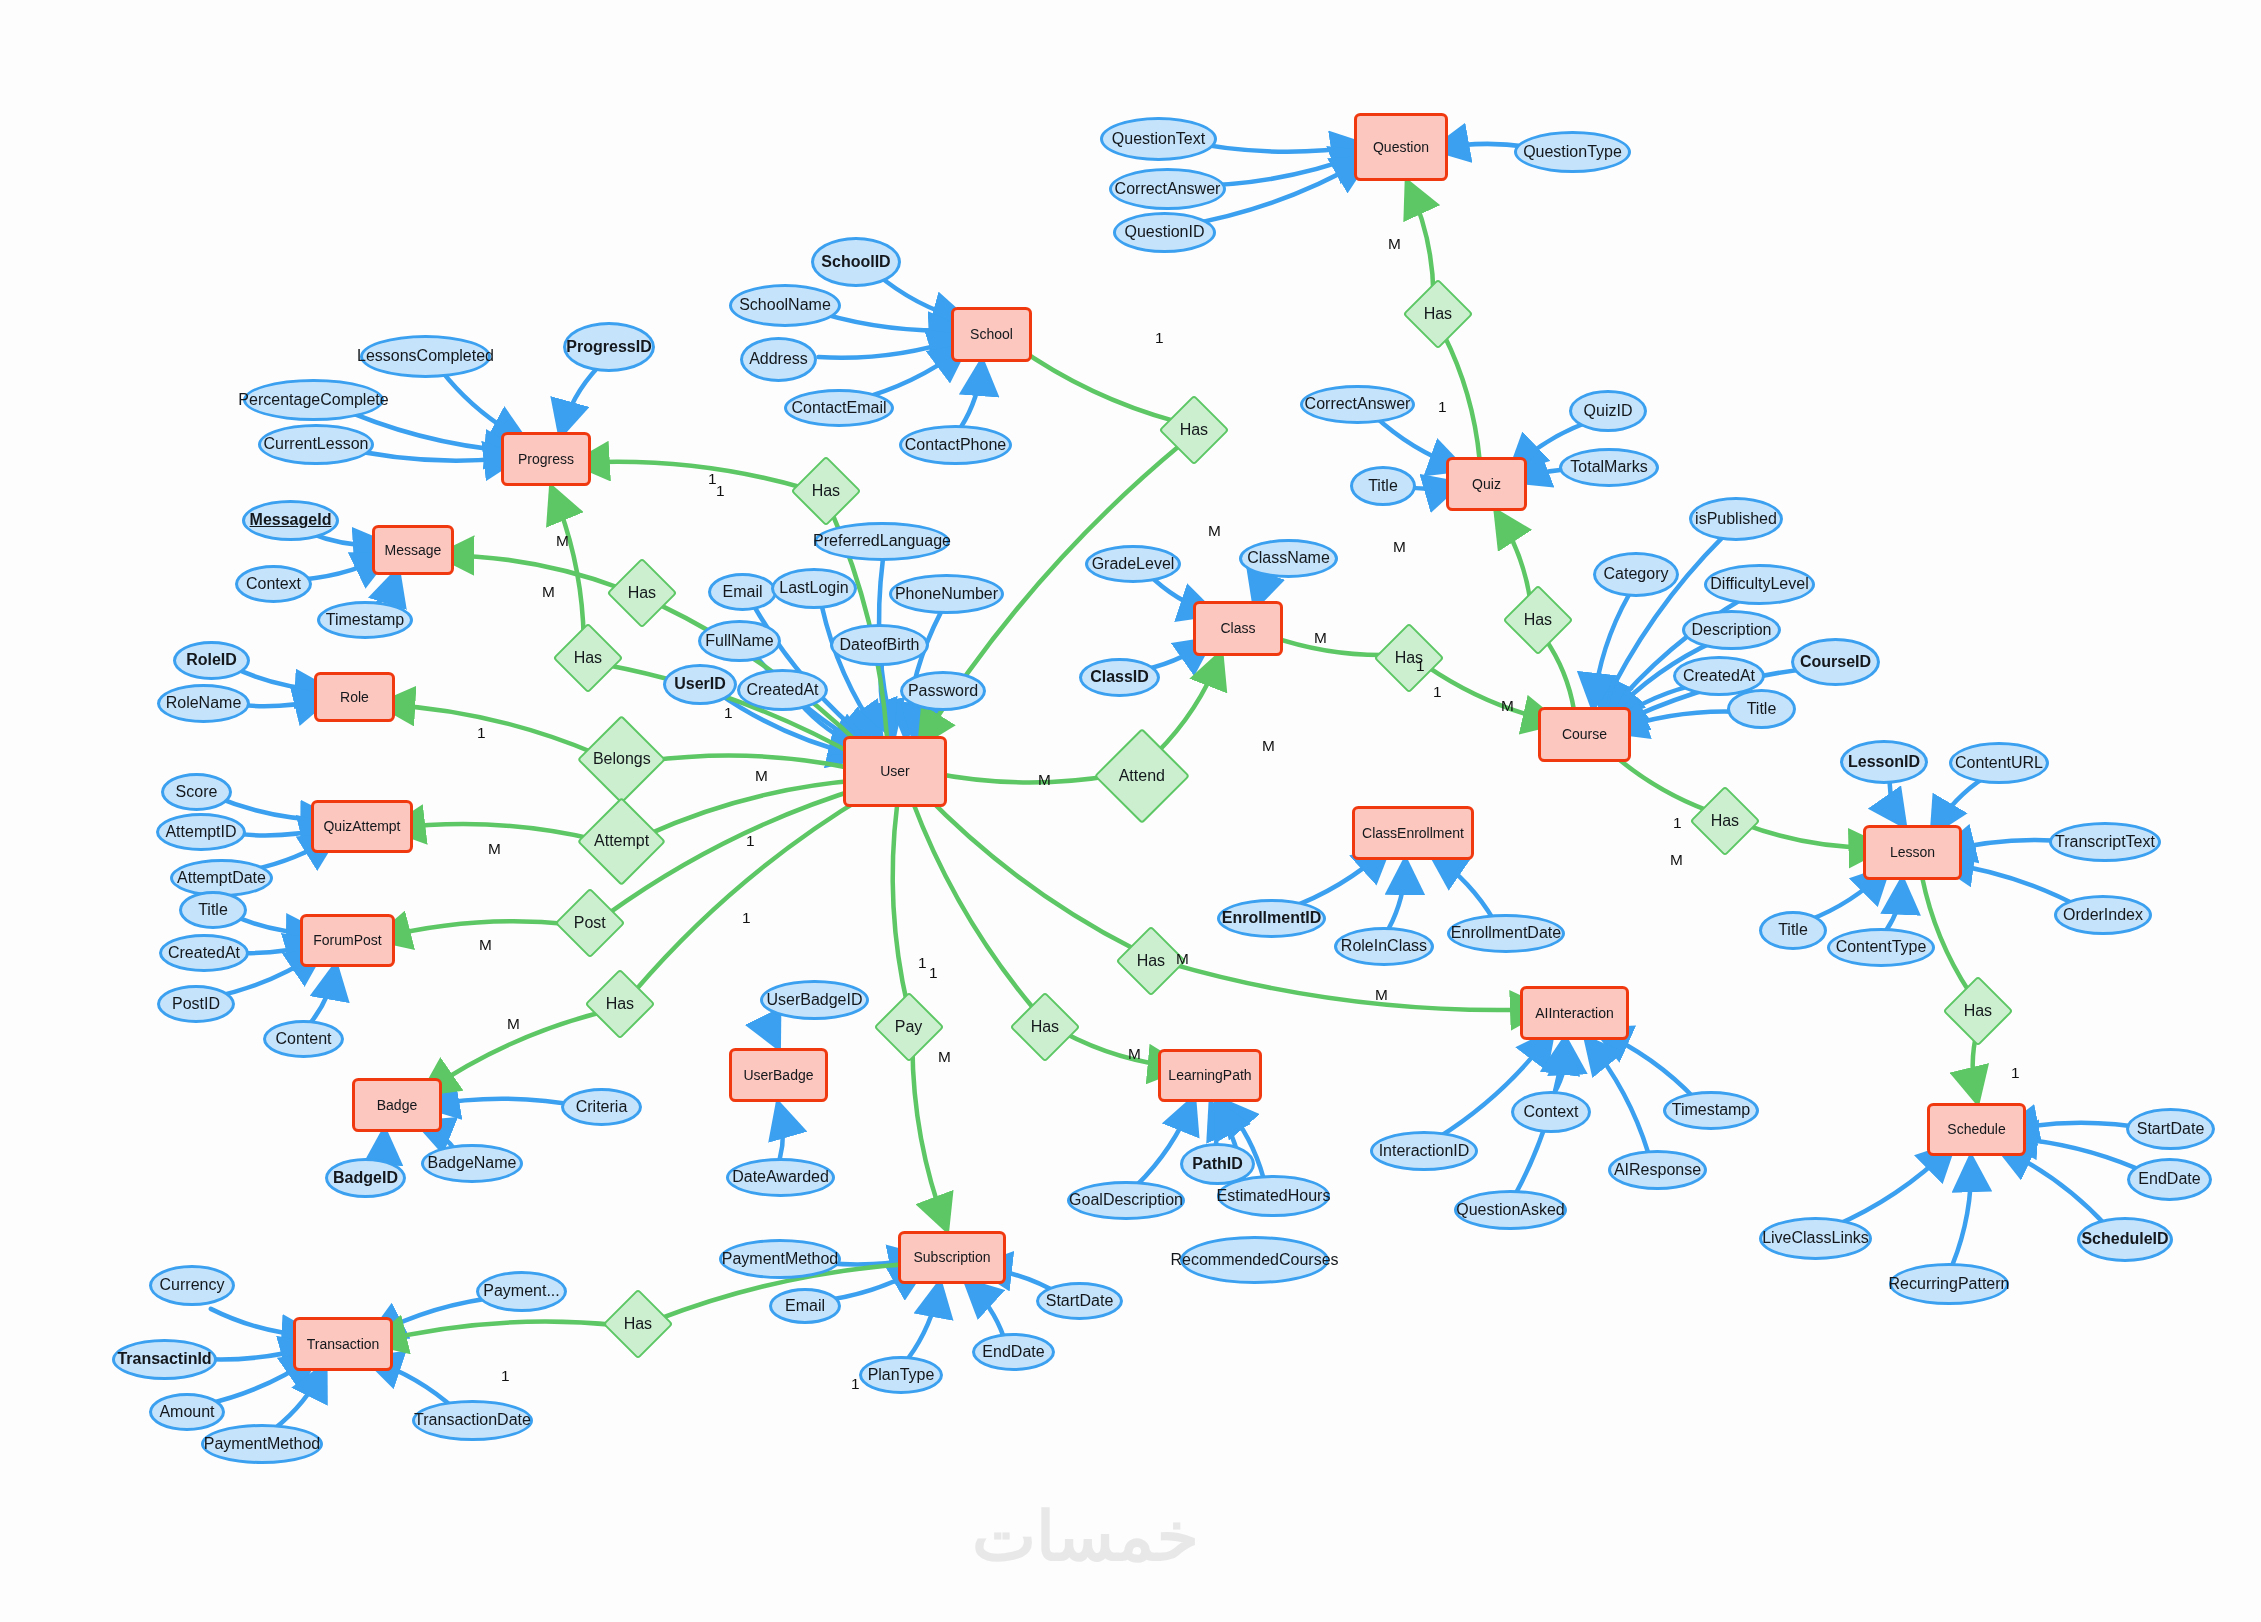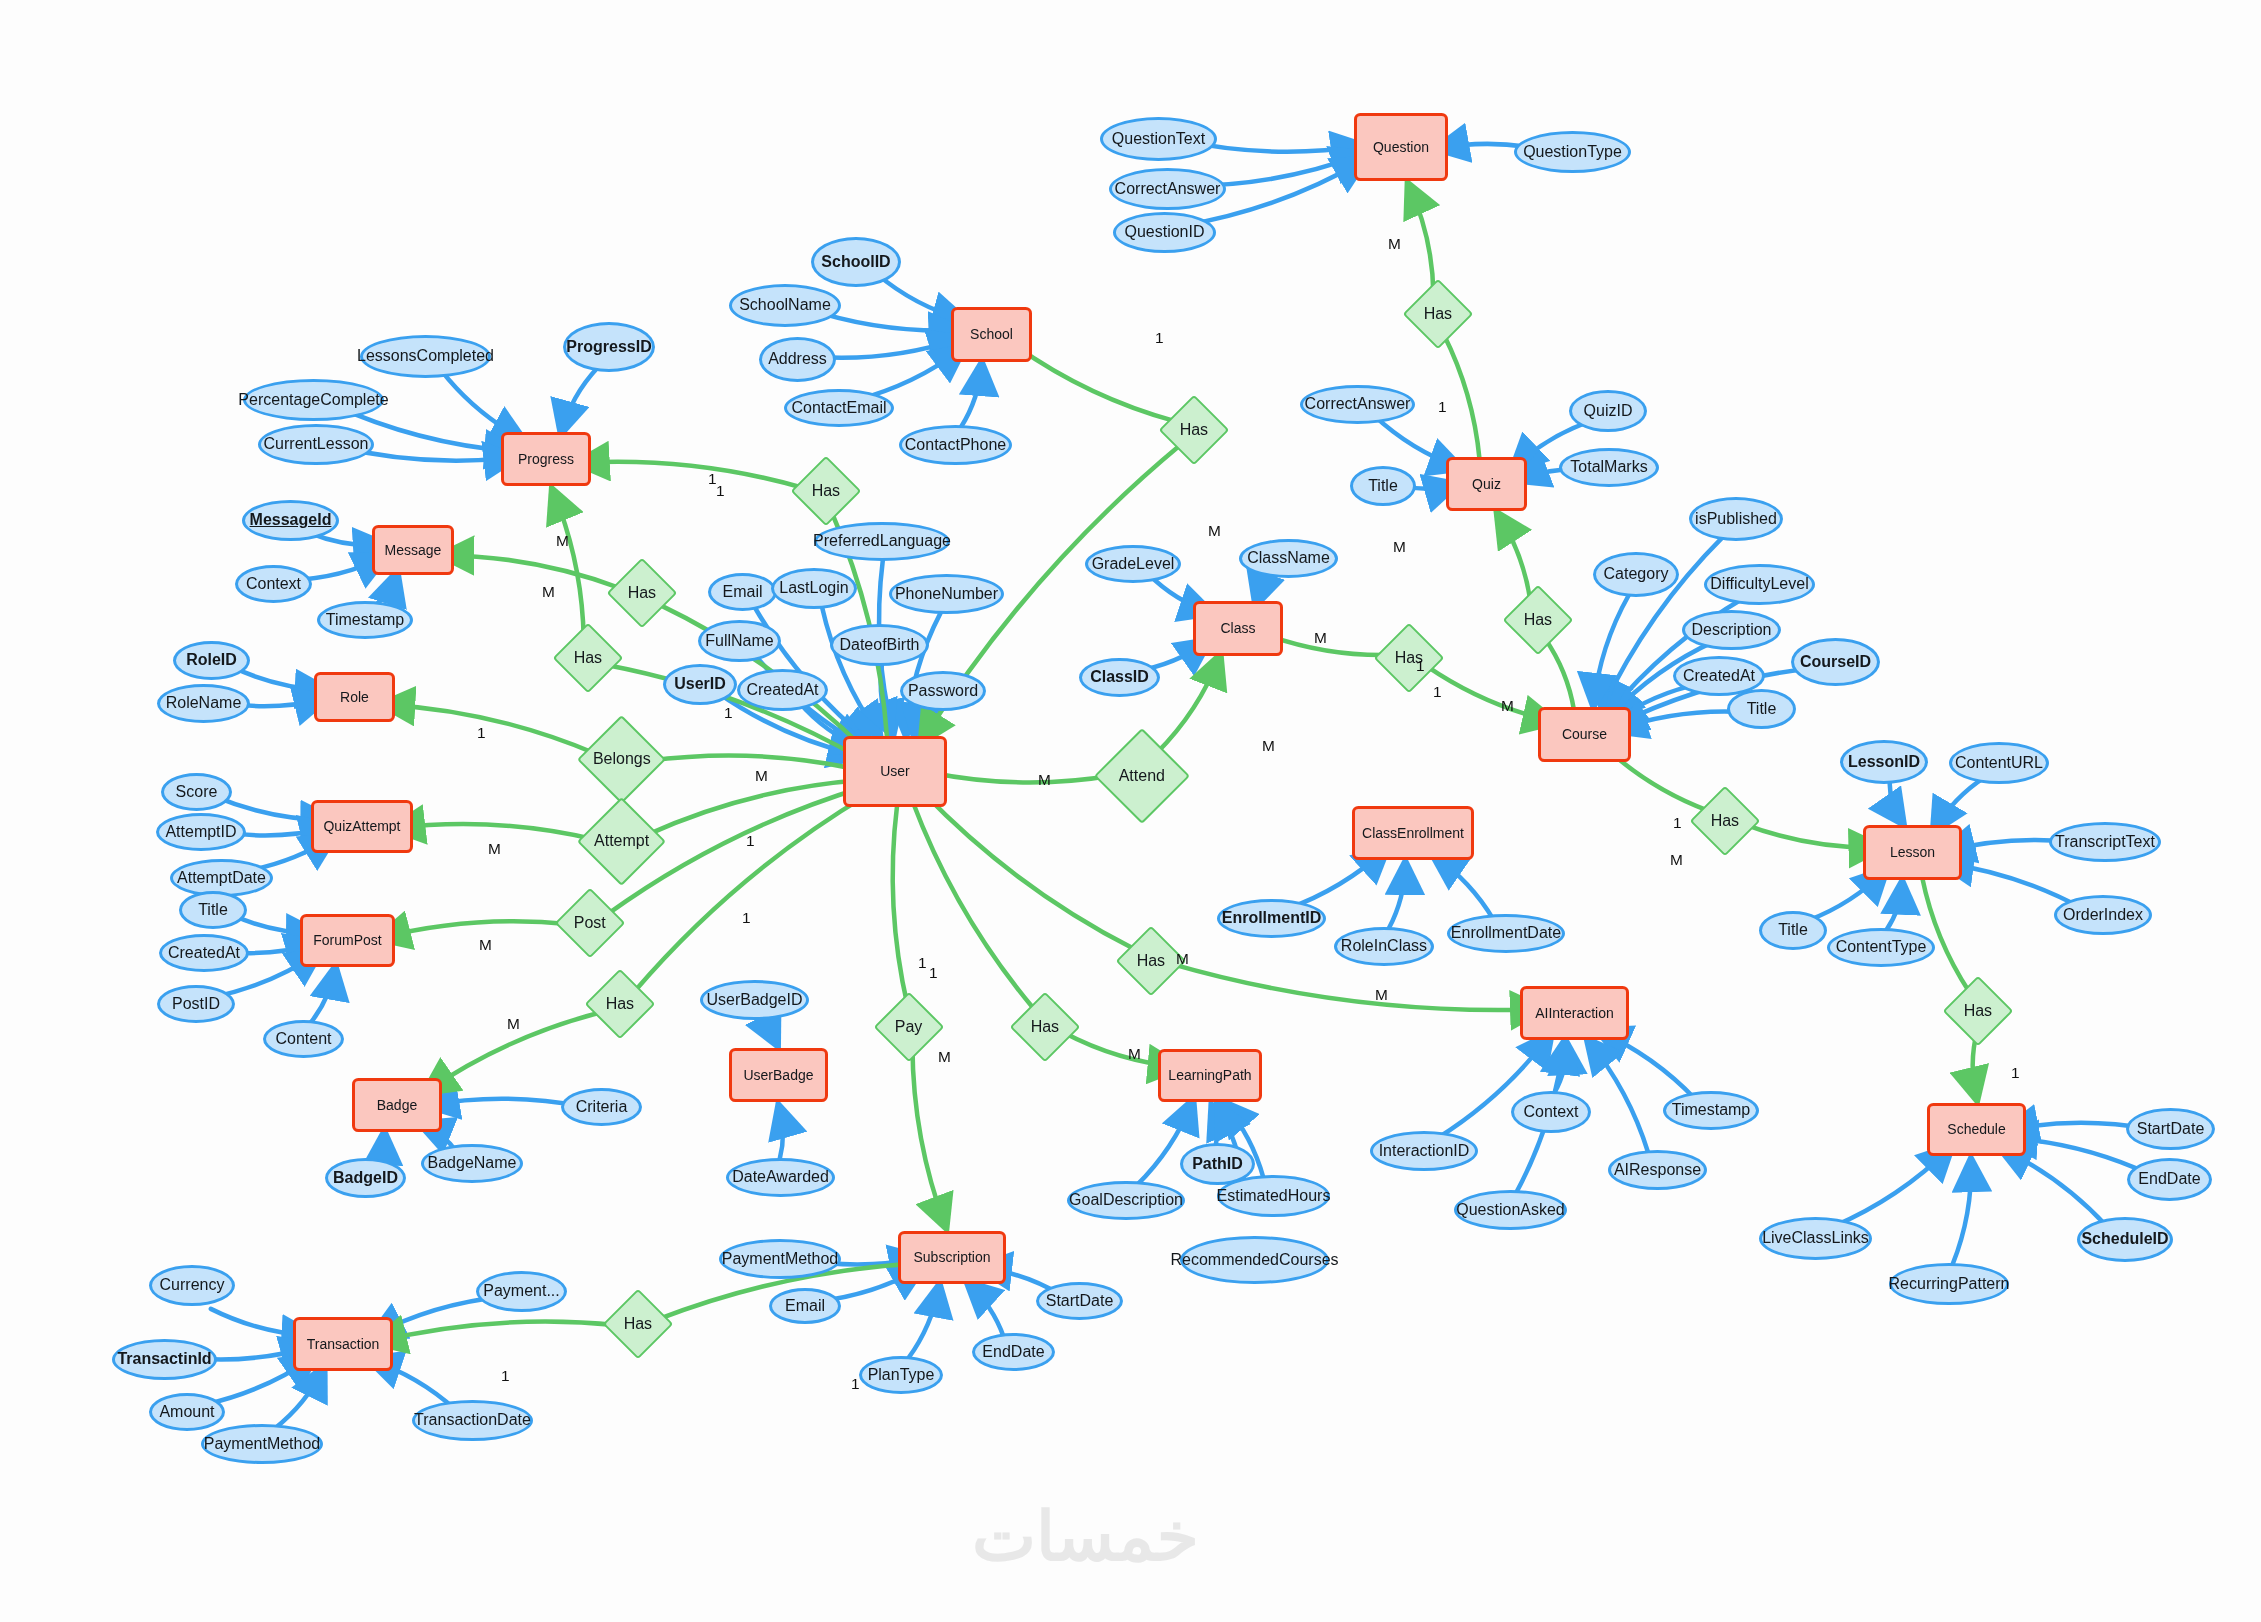--- a/index.html
+++ b/index.html
@@ -184,21 +184,21 @@
       <div class="node entity" style="left: 898px; top: 1231px; width: 108px; height: 53px;">Subscription</div>
       <div class="node entity" style="left: 293px; top: 1317px; width: 100px; height: 54px;">Transaction</div>
     </div>
   <div id="attribute-layer">
       <div class="node attr" style="left: 1100px; top: 117px; width: 117px; height: 44px;">QuestionText</div>
       <div class="node attr" style="left: 1514px; top: 131px; width: 117px; height: 42px;">QuestionType</div>
       <div class="node attr" style="left: 1109px; top: 168px; width: 117px; height: 42px;">CorrectAnswer</div>
       <div class="node attr" style="left: 1113px; top: 212px; width: 103px; height: 41px;">QuestionID</div>
       <div class="node attr pk" style="left: 811px; top: 237px; width: 90px; height: 50px;">SchoolID</div>
       <div class="node attr" style="left: 729px; top: 284px; width: 112px; height: 43px;">SchoolName</div>
-      <div class="node attr" style="left: 759px; top: 337px; width: 77px; height: 45px;">Address</div>
+      <div class="node attr" style="left: 740px; top: 337px; width: 77px; height: 45px;">Address</div>
       <div class="node attr" style="left: 784px; top: 389px; width: 110px; height: 38px;">ContactEmail</div>
       <div class="node attr" style="left: 899px; top: 425px; width: 113px; height: 40px;">ContactPhone</div>
       <div class="node attr" style="left: 360px; top: 335px; width: 131px; height: 43px;">LessonsCompleted</div>
       <div class="node attr pk" style="left: 563px; top: 322px; width: 92px; height: 50px;">ProgressID</div>
       <div class="node attr" style="left: 243px; top: 379px; width: 141px; height: 42px;">PercentageComplete</div>
       <div class="node attr" style="left: 258px; top: 424px; width: 116px; height: 41px;">CurrentLesson</div>
       <div class="node attr pk" style="left: 242px; top: 500px; width: 97px; height: 41px; text-decoration: underline;">MessageId</div>
       <div class="node attr" style="left: 235px; top: 565px; width: 77px; height: 38px;">Context</div>
       <div class="node attr" style="left: 317px; top: 601px; width: 96px; height: 38px;">Timestamp</div>
       <div class="node attr" style="left: 1300px; top: 385px; width: 115px; height: 39px;">CorrectAnswer</div>
@@ -247,21 +247,21 @@
       <div class="node attr" style="left: 1663px; top: 1091px; width: 96px; height: 39px;">Timestamp</div>
       <div class="node attr" style="left: 1608px; top: 1150px; width: 99px; height: 40px;">AIResponse</div>
       <div class="node attr" style="left: 1454px; top: 1190px; width: 113px; height: 40px;">QuestionAsked</div>
       <div class="node attr pk" style="left: 1180px; top: 1143px; width: 75px; height: 42px;">PathID</div>
       <div class="node attr" style="left: 1067px; top: 1181px; width: 118px; height: 39px;">GoalDescription</div>
       <div class="node attr" style="left: 1217px; top: 1175px; width: 113px; height: 42px;">EstimatedHours</div>
       <div class="node attr" style="left: 1180px; top: 1236px; width: 149px; height: 48px;">RecommendedCourses</div>
       <div class="node attr" style="left: 561px; top: 1088px; width: 81px; height: 38px;">Criteria</div>
       <div class="node attr pk" style="left: 325px; top: 1158px; width: 81px; height: 40px;">BadgeID</div>
       <div class="node attr" style="left: 421px; top: 1144px; width: 102px; height: 39px;">BadgeName</div>
-      <div class="node attr" style="left: 700px; top: 980px; width: 109px; height: 40px;">UserBadgeID</div>
+      <div class="node attr" style="left: 760px; top: 980px; width: 109px; height: 40px;">UserBadgeID</div>
       <div class="node attr" style="left: 726px; top: 1158px; width: 109px; height: 39px;">DateAwarded</div>
       <div class="node attr" style="left: 2126px; top: 1108px; width: 89px; height: 42px;">StartDate</div>
       <div class="node attr" style="left: 2127px; top: 1158px; width: 85px; height: 43px;">EndDate</div>
       <div class="node attr" style="left: 1759px; top: 1217px; width: 113px; height: 43px;">LiveClassLinks</div>
       <div class="node attr pk" style="left: 2077px; top: 1217px; width: 96px; height: 45px;">ScheduleID</div>
       <div class="node attr" style="left: 1889px; top: 1263px; width: 120px; height: 42px;">RecurringPattern</div>
       <div class="node attr" style="left: 719px; top: 1239px; width: 122px; height: 40px;">PaymentMethod</div>
       <div class="node attr" style="left: 769px; top: 1288px; width: 72px; height: 36px;">Email</div>
       <div class="node attr" style="left: 1036px; top: 1282px; width: 87px; height: 38px;">StartDate</div>
       <div class="node attr" style="left: 972px; top: 1333px; width: 83px; height: 38px;">EndDate</div>

